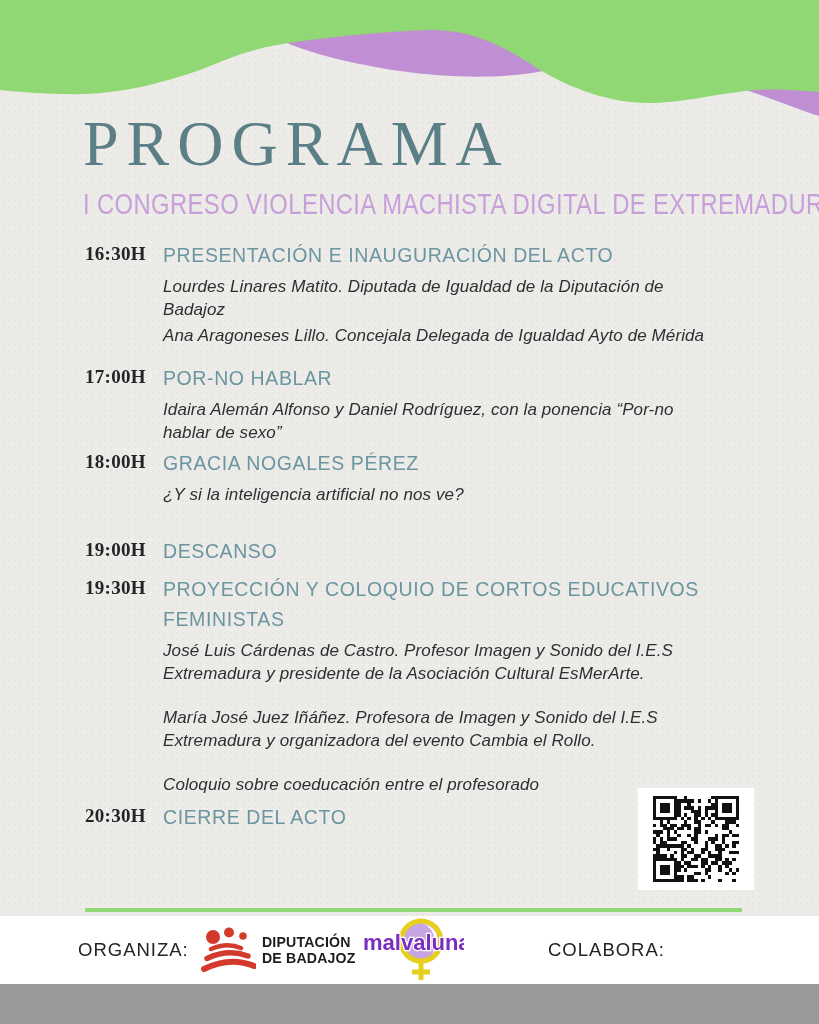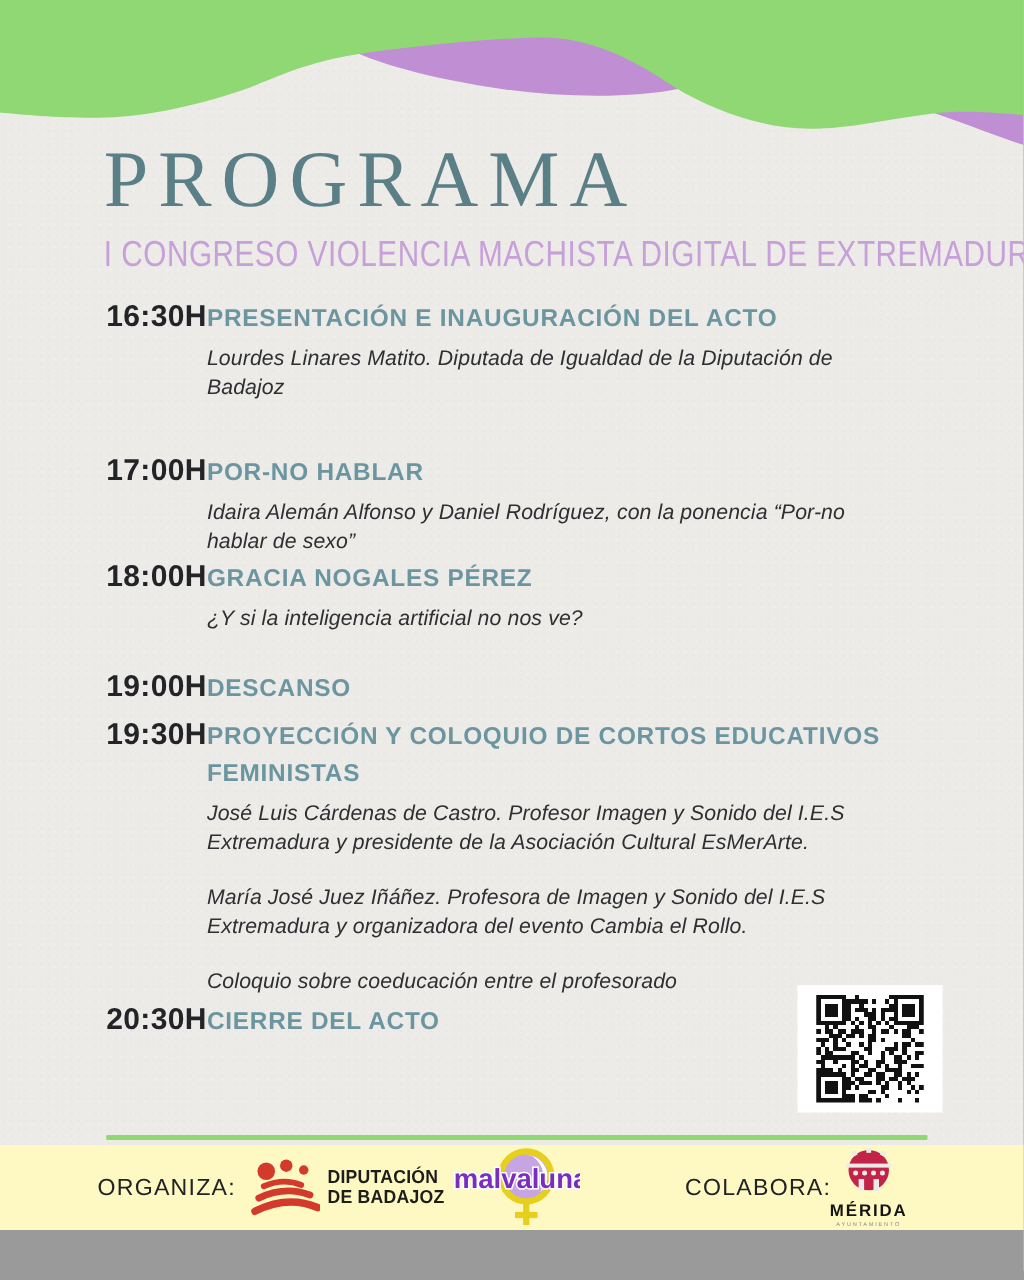--- a/index.html
+++ b/index.html
@@ -33,47 +33,47 @@
   }
   .schedule{position:absolute;left:85px;top:0;width:650px;z-index:3;}
   .srow{position:absolute;left:0;width:650px;display:flex;align-items:flex-start;}
   .srow:nth-child(1){top:240px;}
   .srow:nth-child(2){top:363px;}
   .srow:nth-child(3){top:448px;}
   .srow:nth-child(4){top:536px;}
   .srow:nth-child(5){top:574px;}
   .srow:nth-child(6){top:802px;}
   .stime{
-    flex:0 0 78px;font-size:24px;font-weight:700;color:#232427;
-    letter-spacing:.3px;line-height:28px;
+    flex:0 0 78px;font-size:19px;font-weight:700;color:#232427;
+    letter-spacing:.3px;line-height:28px;font-family:Liberation Serif, serif;
   }
   .scontent{flex:1;max-width:572px;}
   .stitle{
     font-size:19.5px;color:#6B96A0;letter-spacing:.6px;
-    line-height:30px;font-weight:700;
+    line-height:30px;font-weight:400;
   }
   .detail{
     margin:0;max-width:562px;
     font-size:17px;color:#2E2F32;line-height:23px;letter-spacing:.1px;font-style:italic;
   }
   .sdetails{margin-top:5px;}
   .srow:nth-child(1) .detail + .detail{margin-top:3px;}
   .srow:nth-child(3) .detail + .detail{margin-top:4px;}
   .srow:nth-child(5) .detail + .detail{margin-top:21px;}
   .qr-box{
     position:absolute;left:638px;top:788px;width:116px;height:102px;
     background:#ffffff;z-index:4;display:flex;align-items:center;justify-content:center;
   }
   .green-line{
     position:absolute;left:85px;top:908px;width:657px;height:4px;
     background:#8FD873;z-index:3;border-radius:1px;
   }
   .footer{
     position:absolute;left:0;bottom:0;width:819px;height:68px;
-    background:#fef9c3;z-index:5;
+    background:#ffffff;z-index:5;
   }
   .footer-label{
     position:absolute;font-size:18.5px;color:#222326;letter-spacing:1px;top:23px;
   }
   .organiza{left:78px;}
   .colabora{left:548px;}
   .dip-logo{position:absolute;left:200px;top:10px;display:flex;align-items:center;}
   .dip-text{margin-left:6px;color:#1D1D1B;font-weight:700;font-size:15px;
     line-height:16px;letter-spacing:.2px;transform:scaleX(.94);transform-origin:left center;}
   .malva-logo{position:absolute;left:360px;top:0px;}
@@ -111,20 +111,21 @@
     <div class="sub-title">I CONGRESO VIOLENCIA MACHISTA DIGITAL DE EXTREMADURA</div>
   </div>
 
   <div class="schedule" id="schedule">
     <div class="srow">
       <div class="stime">16:30H</div>
       <div class="scontent">
         <div class="stitle">PRESENTACIÓN E INAUGURACIÓN DEL ACTO</div>
         <div class="sdetails">
             <p class="detail">Lourdes Linares Matito. Diputada de Igualdad de la Diputación de Badajoz</p>
+            <p class="detail">Ana Aragoneses Lillo. Concejala Delegada de Igualdad Ayto de Mérida</p>
           </div>
       </div>
     </div>
 
     <div class="srow">
       <div class="stime">17:00H</div>
       <div class="scontent">
         <div class="stitle">POR-NO HABLAR</div>
         <div class="sdetails">
             <p class="detail">Idaira Alemán Alfonso y Daniel Rodríguez, con la ponencia “Por-no hablar de sexo”</p>
@@ -513,31 +514,14 @@
         <circle cx="61" cy="25" r="20" fill="#C7A4E2" stroke="#E6CF1D" stroke-width="5"></circle>
         <path d="M61,8 A17,17 0 0 1 78,25 A17,17 0 0 1 72,38 A22,22 0 0 0 66,9 Z" fill="#FDFDFB"></path>
         <line x1="61" y1="47" x2="61" y2="64" stroke="#E6CF1D" stroke-width="5"></line>
         <line x1="52" y1="56" x2="70" y2="56" stroke="#E6CF1D" stroke-width="5"></line>
         <text x="3" y="34" font-family="Liberation Sans, sans-serif" font-size="22" font-weight="700" fill="#7B2DC0" stroke="#ffffff" stroke-width="2.5" paint-order="stroke">malvaluna</text>
       </svg>
     </div>
 
     <div class="footer-label colabora">COLABORA:</div>
 
-    <div class="merida-logo">
-      <svg width="44" height="40" viewBox="0 0 46 42">
-        <circle cx="23" cy="19" r="17" fill="#C22448"></circle>
-        <rect x="9" y="3" width="4" height="4" fill="#ECEBE8" transform="rotate(-28 11 5)"></rect>
-        <rect x="21" y="0.5" width="4" height="4" fill="#ECEBE8"></rect>
-        <rect x="33" y="3" width="4" height="4" fill="#ECEBE8" transform="rotate(28 35 5)"></rect>
-        <rect x="4" y="13.5" width="38" height="3.4" fill="#ECEBE8"></rect>
-        <circle cx="12" cy="21.5" r="2.1" fill="#ECEBE8"></circle>
-        <circle cx="19.5" cy="21.5" r="2.1" fill="#ECEBE8"></circle>
-        <circle cx="27" cy="21.5" r="2.1" fill="#ECEBE8"></circle>
-        <circle cx="34.5" cy="21.5" r="2.1" fill="#ECEBE8"></circle>
-        <rect x="14.5" y="26.5" width="4.6" height="10" fill="#ECEBE8"></rect>
-        <rect x="27" y="26.5" width="4.6" height="10" fill="#ECEBE8"></rect>
-      </svg>
-      <div class="merida-name">MÉRIDA</div>
-      <div class="merida-sub">AYUNTAMIENTO</div>
-    </div>
   </div>
 </div>
 
 </body></html>

